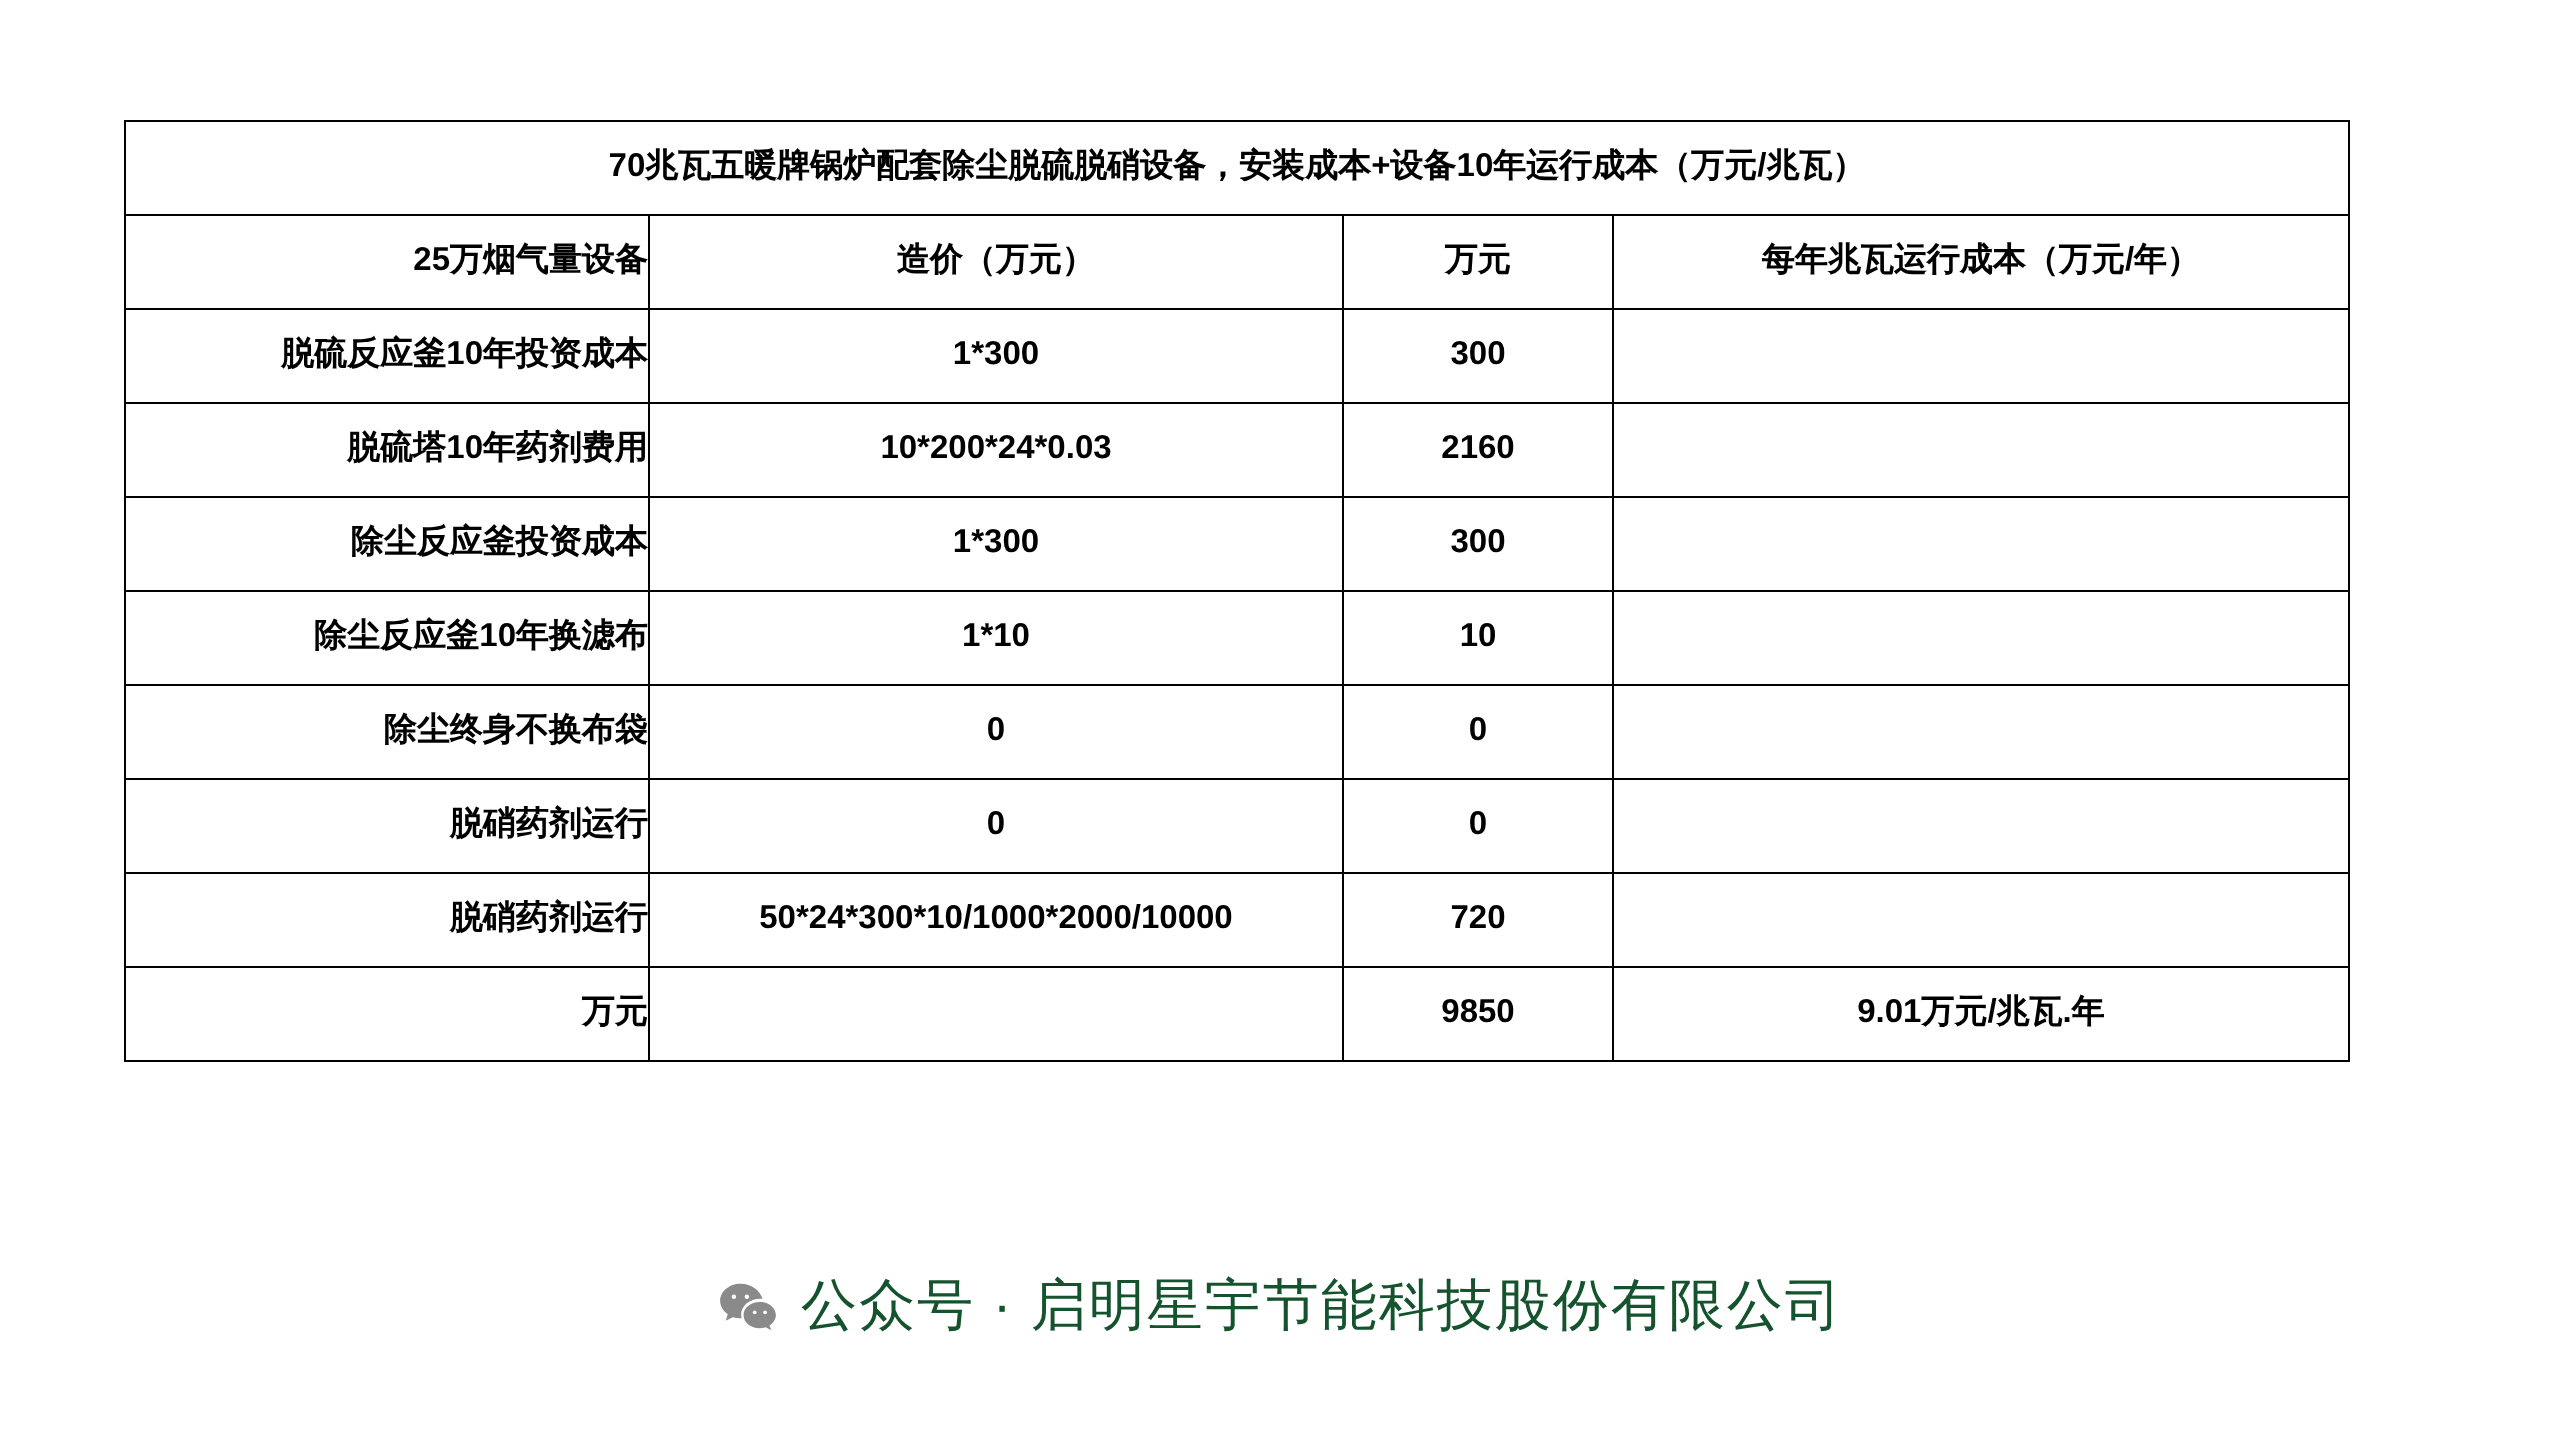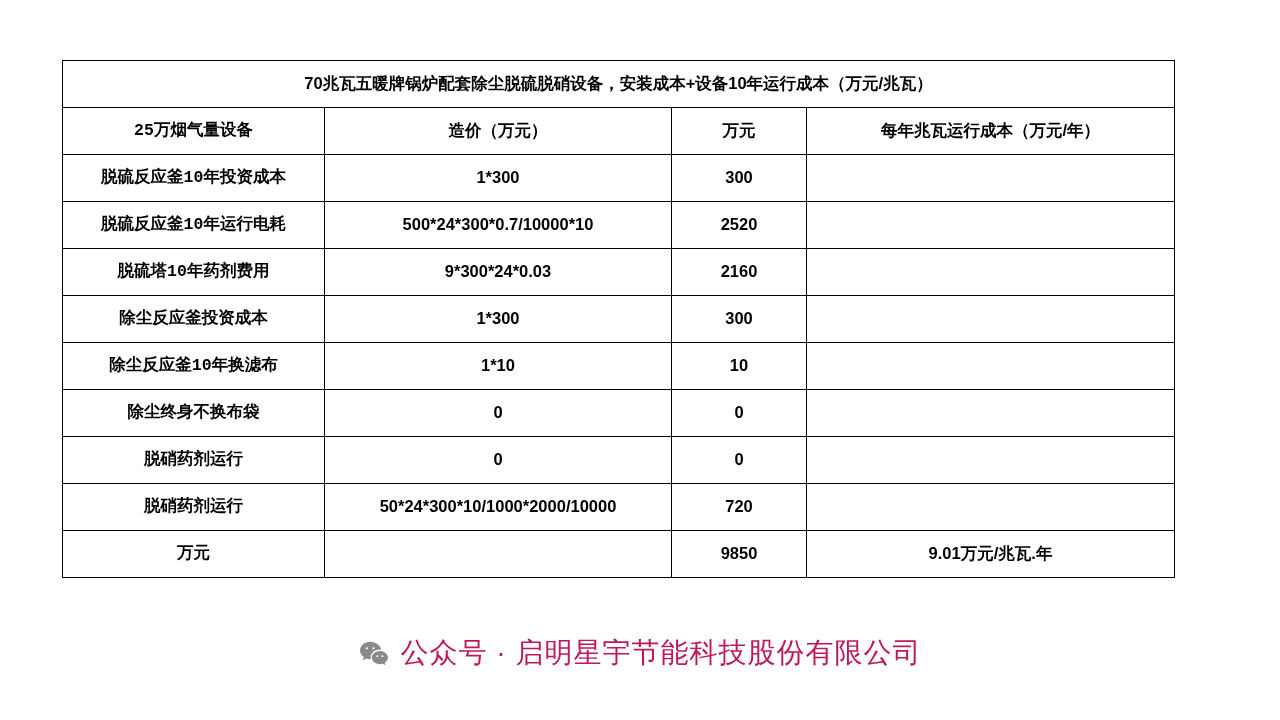--- a/index.html
+++ b/index.html
@@ -40,23 +40,22 @@
     height: 46px;
     vertical-align: middle;
   }
   td.title-cell {
     text-align: center;
     font-size: 17.5px;
     height: 42px;
     padding: 4px 6px;
   }
   td.c0 {
-    text-align: center;
+    text-align: right;
     padding-left: 10px;
-    font-family: Liberation Mono, monospace;
   }
   td.c1, td.c2, td.c3 {
     text-align: center;
   }
   .col0 { width: 262px; }
   .col1 { width: 347px; }
   .col2 { width: 135px; }
   .col3 { width: 368px; }
 
   .footer {
@@ -71,21 +70,21 @@
     color: #8a8a8a;
   }
   .wechat-icon {
     width: 30px;
     height: 26px;
     display: block;
   }
   .footer-text {
     font-size: 28px;
     letter-spacing: 1px;
-    color: #be185d;
+    color: #14532d;
     font-family: "Liberation Sans", sans-serif;
   }
 </style>
 </head>
 <body>
 
 <div class="page">
 
   <div class="table-wrap">
     <table class="cost-table">
@@ -106,28 +105,22 @@
           <td class="c3">每年兆瓦运行成本（万元/年）</td>
         </tr>
 
         <tr>
           <td class="c0">脱硫反应釜10年投资成本</td>
           <td class="c1">1*300</td>
           <td class="c2">300</td>
           <td class="c3"></td>
         </tr>
         <tr>
-          <td class="c0">脱硫反应釜10年运行电耗</td>
-          <td class="c1">500*24*300*0.7/10000*10</td>
-          <td class="c2">2520</td>
-          <td class="c3"></td>
-        </tr>
-        <tr>
           <td class="c0">脱硫塔10年药剂费用</td>
-          <td class="c1">9*300*24*0.03</td>
+          <td class="c1">10*200*24*0.03</td>
           <td class="c2">2160</td>
           <td class="c3"></td>
         </tr>
         <tr>
           <td class="c0">除尘反应釜投资成本</td>
           <td class="c1">1*300</td>
           <td class="c2">300</td>
           <td class="c3"></td>
         </tr>
         <tr>

